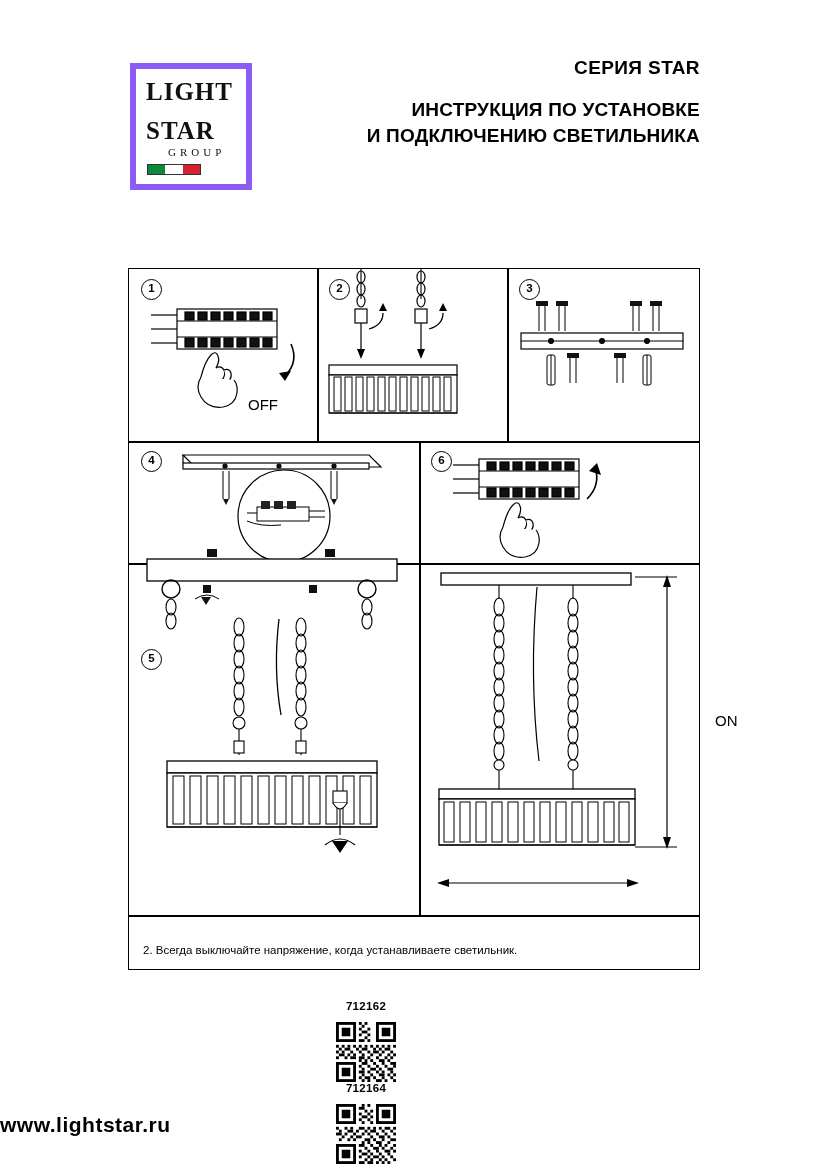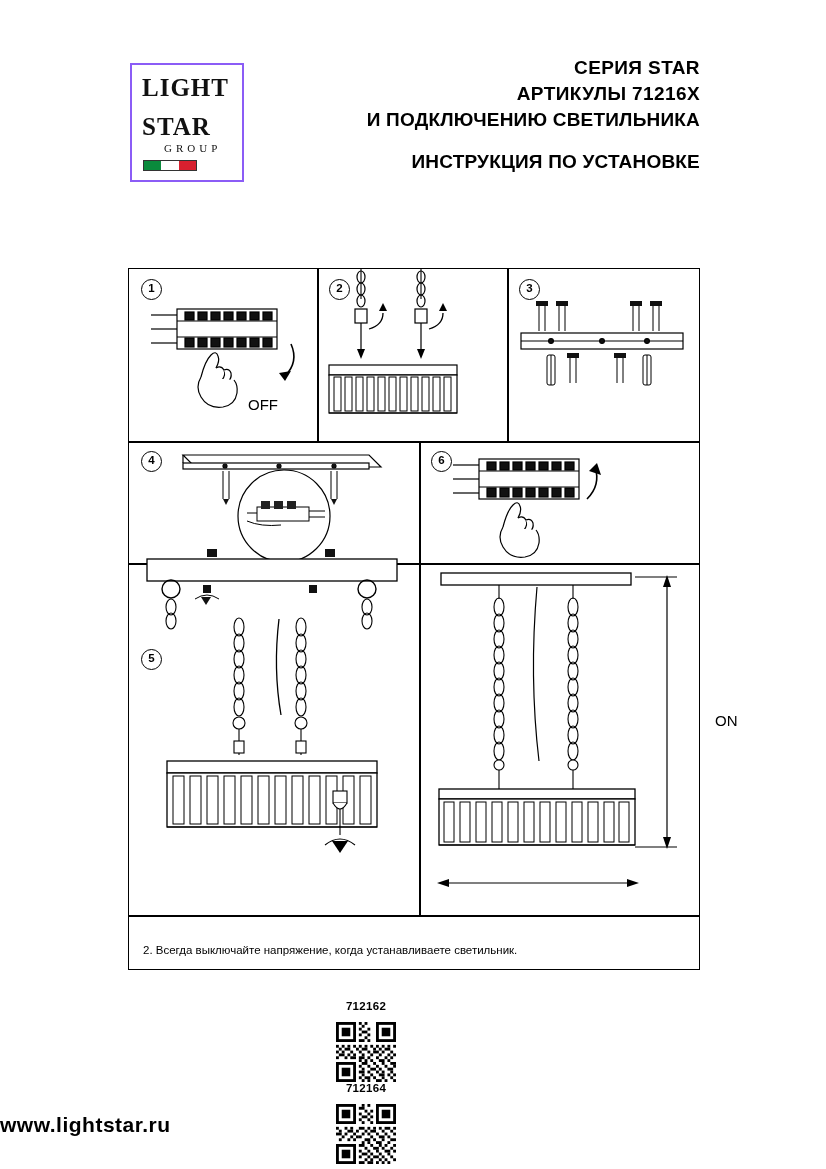--- a/index.html
+++ b/index.html
@@ -29,21 +29,21 @@
     top: 55px;
     width: 570px;
     height: 150px;
   }
   .logo-box {
     position: absolute;
     left: 0;
     top: 8px;
     width: 110px;
     height: 115px;
-    border: 2px solid #8b5cf6;
+    border: 6px solid #8b5cf6;
     background: #fff;
   }
   .logo-inner {
     position: absolute;
     left: 6px; top: 6px;
     right: 6px; bottom: 6px;
     display: flex;
     flex-direction: column;
     justify-content: center;
     align-items: center;
@@ -205,23 +205,22 @@
         <div class="logo-flag">
           <i class="g"></i>
             <i class="w"></i>
             <i class="r"></i>
         </div>
       </div>
     </div>
 
     <div class="title-block">
       <div class="series-line">СЕРИЯ STAR</div>
-      <div class="art-line">АРТИКУЛЫ 71216X</div>
+      <div class="instr">ИНСТРУКЦИЯ ПО УСТАНОВКЕ</div>
       <div class="instr" style="margin-top:0">И ПОДКЛЮЧЕНИЮ СВЕТИЛЬНИКА</div>
-      <div class="instr">ИНСТРУКЦИЯ ПО УСТАНОВКЕ</div>
     </div>
   </div>
 
   <div class="frame">
 
     <div class="vline" style="left:188px; top:0; width:1.5px; height:172px;"></div>
     <div class="vline" style="left:378px; top:0; width:1.5px; height:172px;"></div>
     <div class="hline" style="left:0; top:172px; width:570px; height:1.5px;"></div>
     <div class="vline" style="left:290px; top:172px; width:1.5px; height:122px;"></div>
     <div class="hline" style="left:0; top:294px; width:290px; height:1.5px;"></div>

